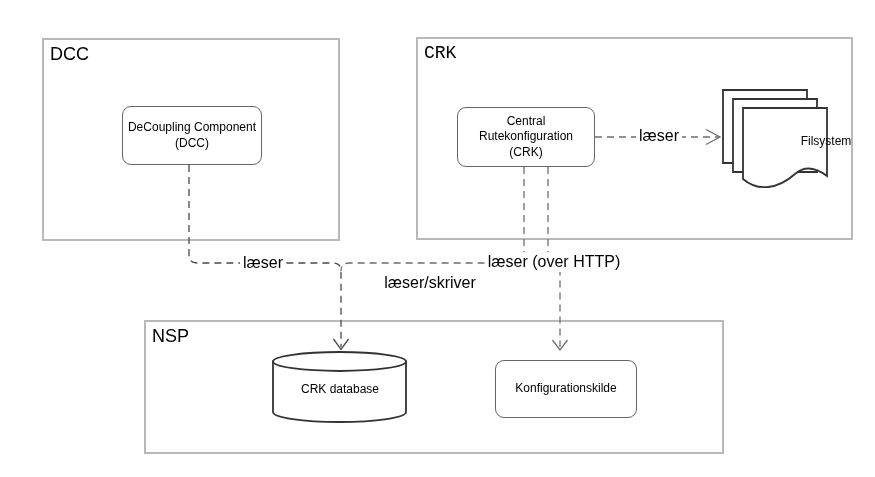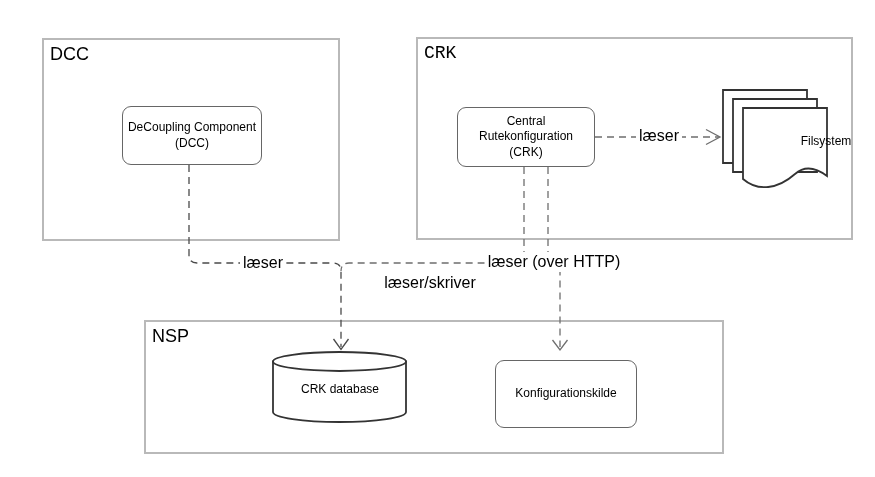--- a/index.html
+++ b/index.html
@@ -95,21 +95,21 @@
     <span class="node-label">Central
 Rutekonfiguration
 (CRK)</span>
   </div>
 
   <div class="node" style="left:122px;top:106px;width:140px;height:59px;">
     <span class="node-label">DeCoupling Component
 (DCC)</span>
   </div>
 
-  <div class="node" style="left:495px;top:360px;width:142px;height:68px;">
+  <div class="node" style="left:495px;top:360px;width:142px;height:58px;">
     <span class="node-label">Konfigurationskilde</span>
   </div>
 
   <span class="shape-label" style="left:340px;top:389px;">CRK database</span>
 
   <span class="shape-label" style="left:786px;top:141px;margin-left:40px;">Filsystem</span>
 
   <span class="edge-label" style="left:263px;top:263px;">læser</span>
 
   <span class="edge-label" style="left:430px;top:263px;margin-top:20px;">læser/skriver</span>

